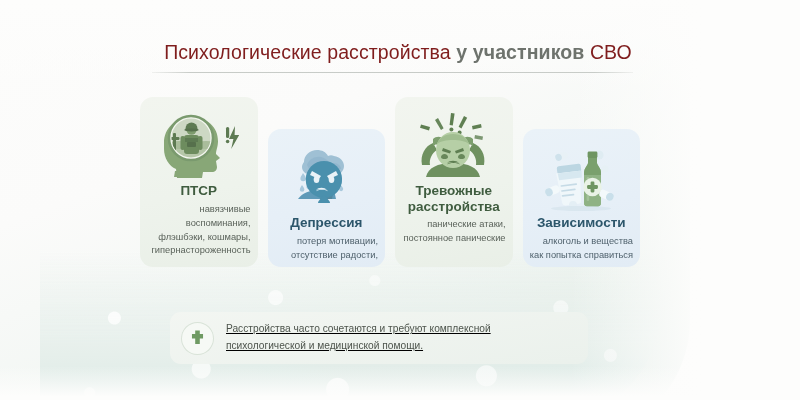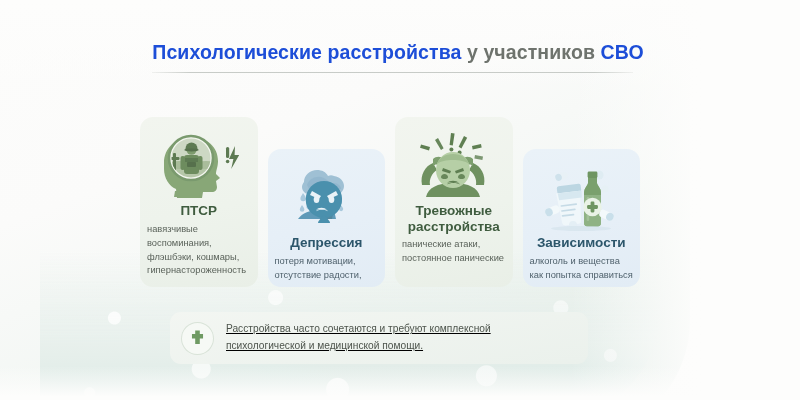--- a/index.html
+++ b/index.html
@@ -94,38 +94,38 @@
     width: 492px;
   }
   .title {
     font-size: 19.5px;
     letter-spacing: .1px;
     line-height: 1.1;
     color: #4a4f4a;
     white-space: nowrap;
     text-align: center;
   }
-  .title .strong { font-weight: 700; color: #1d4ed8; }
+  .title .strong { font-weight: 400; color: #7f1d1d; }
   .title .light  { font-weight: 700; color: #6e736d; }
   .title-rule {
     margin-top: 9px;
     height: 1px;
     width: 481px;
     background: linear-gradient(to right,
        rgba(205,208,204,.25) 0%,
        rgba(197,201,197,.95) 8%,
        rgba(197,201,197,.95) 92%,
        rgba(205,208,204,.25) 100%);
   }
 
   
   .cards {
     position: absolute;
     left: 140px;
-    top: 117px;
+    top: 97px;
     width: 500px;
     height: 170px;
     display: flex;
     gap: 10px;
   }
   .card {
     position: relative;
     flex: 1 1 0;
     border-radius: 13px;
     padding: 10px 5px 8px;
@@ -158,21 +158,21 @@
     line-height: 1.16;
     text-align: center;
     margin-bottom: 4px;
   }
   .card.green .card-title { color: #3f5c3f; }
   .card.blue  .card-title { color: #2c566b; }
 
   .card-desc {
     font-size: 9.3px;
     line-height: 1.5;
-    text-align: left;
+    text-align: right;
     padding: 0 2px;
   }
   .card.green .card-desc { color: #5a625a; }
   .card.blue  .card-desc { color: #4f616c; }
 
   
   .note {
     position: absolute;
     left: 170px;
     top: 312px;

